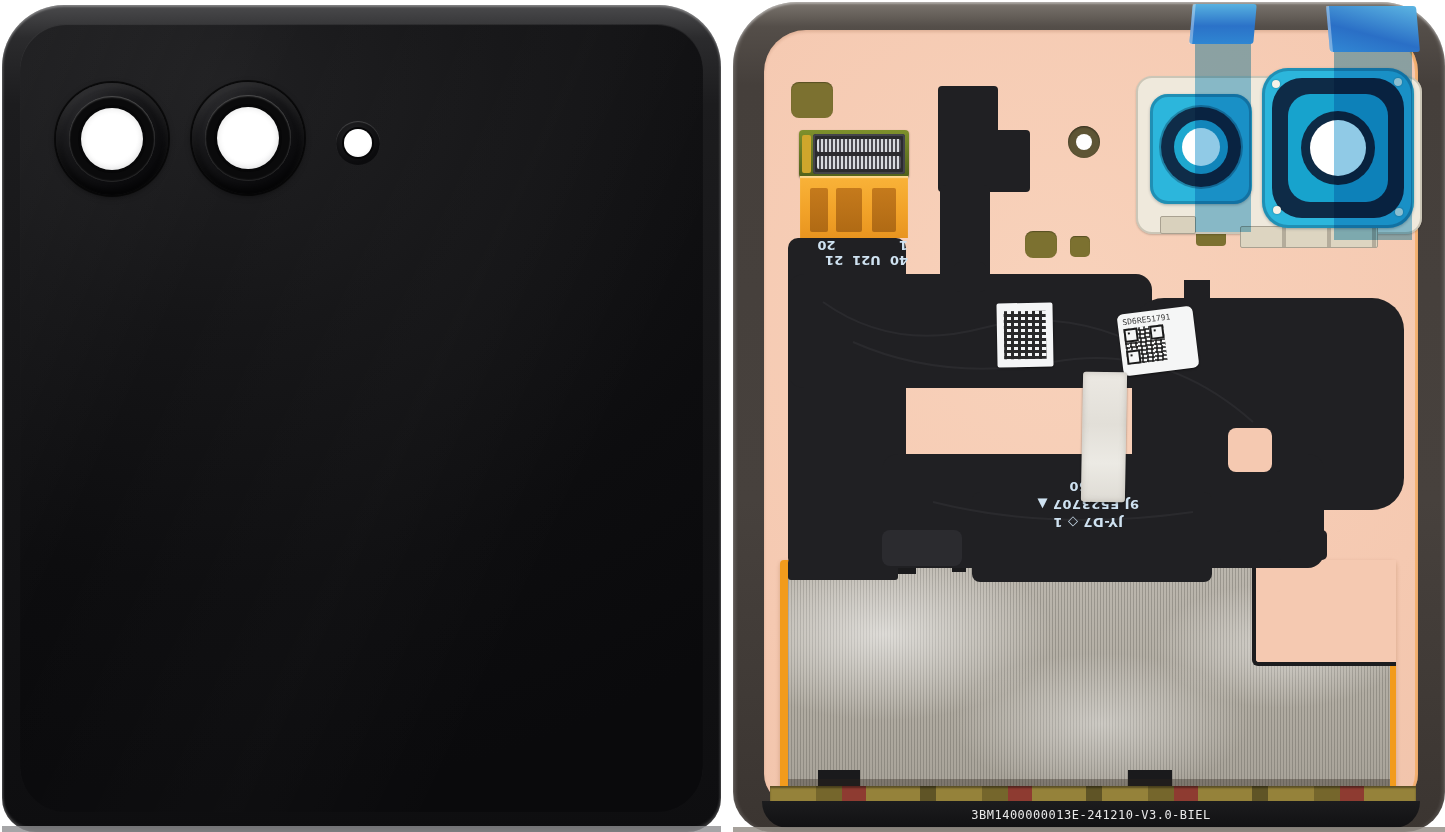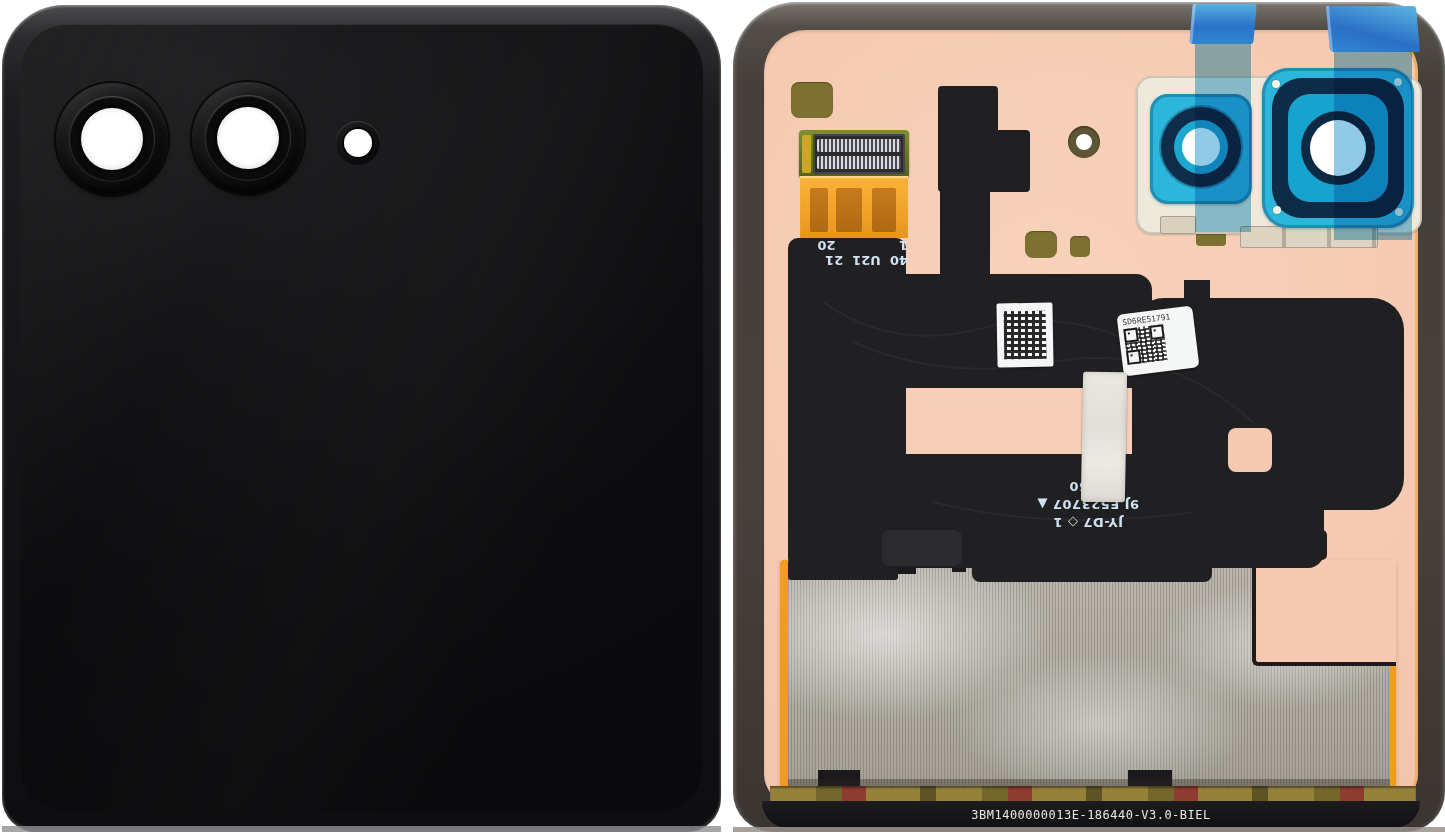--- a/index.html
+++ b/index.html
@@ -283,18 +283,18 @@
     <div class="abs tape-blue b"></div>
     <div class="abs tape-tab a">
       <div class="tape-edge"></div>
     </div>
     <div class="abs tape-tab b">
       <div class="tape-edge"></div>
     </div>
 
     <div class="abs pcb-strip"></div>
     <div class="abs bottom-bar">
-      <span class="part-number">3BM1400000013E-186440-V3.0-BIEL</span>
+      <span class="part-number">3BM1400000013E-241210-V3.0-BIEL</span>
     </div>
     <div class="abs rear-bottom-edge"></div>
   </section>
 
 </div>
 
 </body></html>

